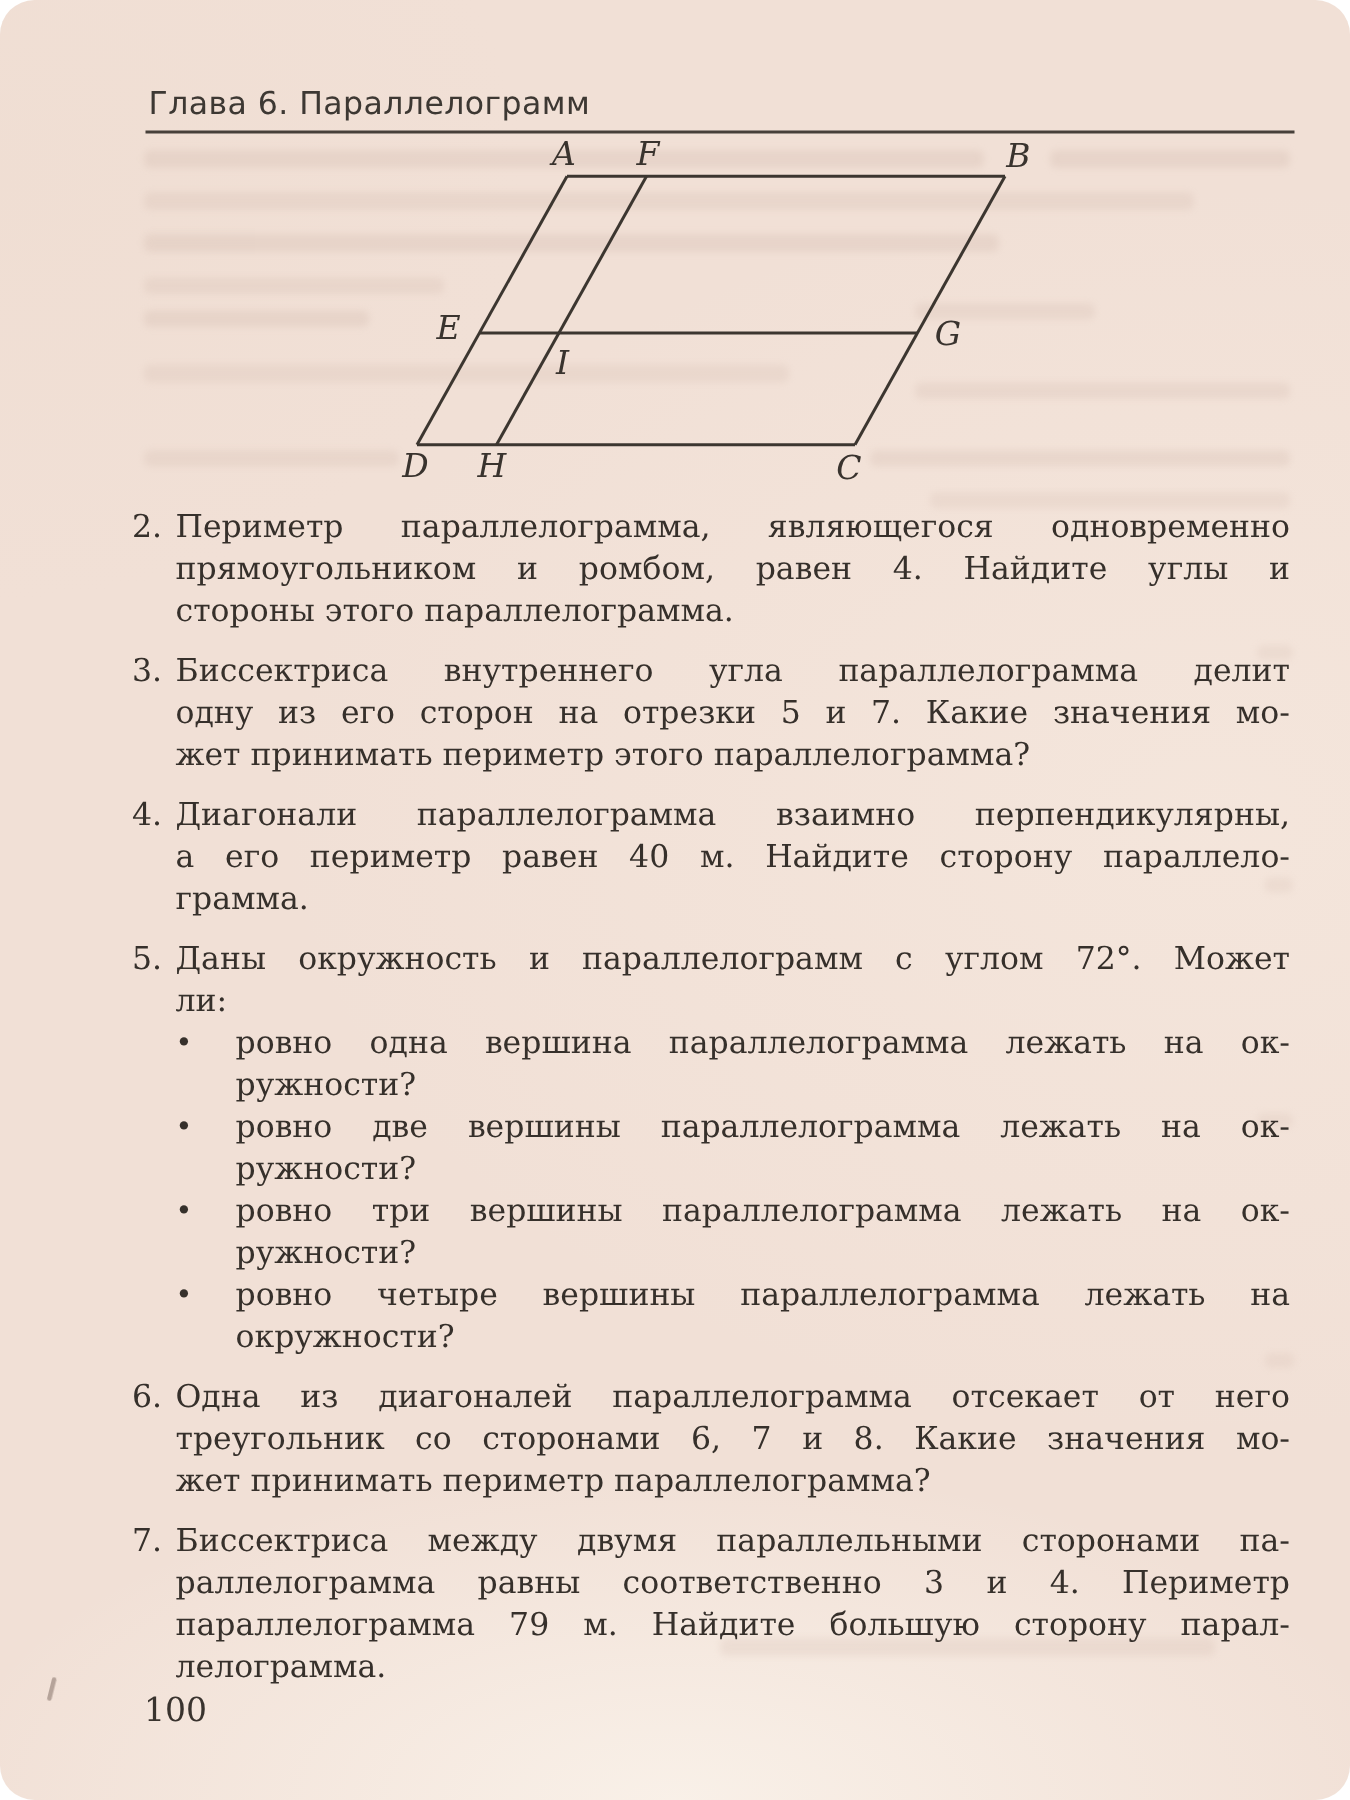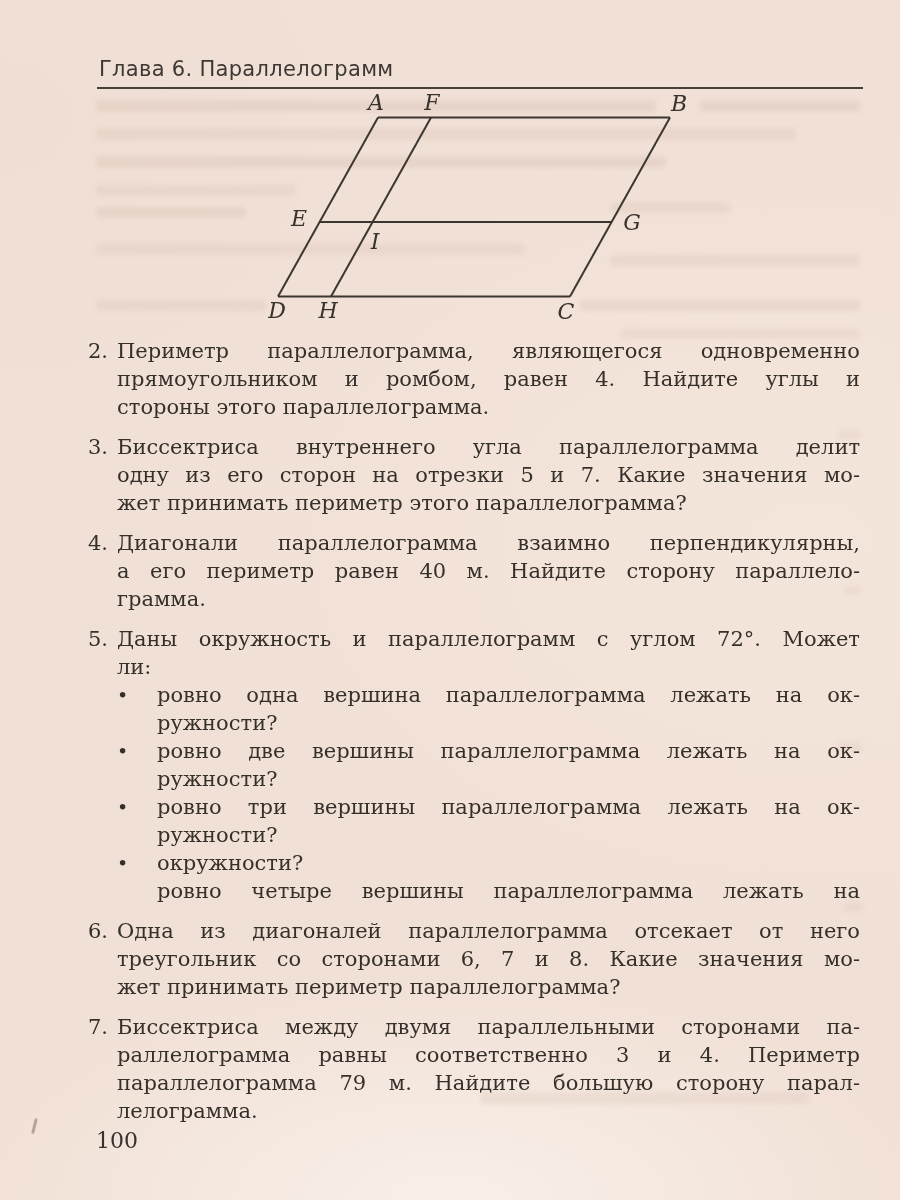--- a/index.html
+++ b/index.html
@@ -6,20 +6,21 @@
   body{width:900px;height:1200px;overflow:hidden;}
   .page{
     position:relative;width:900px;height:1200px;overflow:hidden;
     background:
       radial-gradient(ellipse 700px 320px at 50% 100%, rgba(250,243,235,.85), rgba(250,243,235,0) 70%),
       radial-gradient(ellipse 900px 600px at 90% 45%, rgba(246,233,223,.6), rgba(246,233,223,0) 70%),
       radial-gradient(ellipse 500px 400px at 0% 10%, rgba(238,220,208,.5), rgba(238,220,208,0) 70%),
       #f1e0d6;
     font-family:"DejaVu Serif","Liberation Serif",serif;
     color:#36302b;
+    border-radius:23px;
   }
   .chapter-header{
     position:absolute;left:99px;top:57px;
     font-family:"DejaVu Sans","Liberation Sans",sans-serif;
     font-size:21px;letter-spacing:.3px;color:#3d3833;
   }
   .header-rule{position:absolute;left:97px;top:87px;width:766px;height:2px;background:#47403a;}
   #figure{position:absolute;left:0;top:0;pointer-events:none;}
   .flabel{
     font-family:"DejaVu Serif","Liberation Serif",serif;
@@ -138,22 +139,22 @@
           <div class="bullet">
             <div class="bdot">•</div>
             <div class="blines">
               <div class="line">ровно три вершины параллелограмма лежать на ок-</div>
               <div class="line last">ружности?</div>
             </div>
           </div>
           <div class="bullet">
             <div class="bdot">•</div>
             <div class="blines">
+              <div class="line">ровно четыре вершины параллелограмма лежать на</div>
               <div class="line last">окружности?</div>
-              <div class="line">ровно четыре вершины параллелограмма лежать на</div>
             </div>
           </div>
         </div>
       </div>
       <div class="problem">
         <div class="pnum">6.</div>
         <div class="ptext">
           <div class="line">Одна из диагоналей параллелограмма отсекает от него</div>
           <div class="line">треугольник со сторонами 6, 7 и 8. Какие значения мо-</div>
           <div class="line last">жет принимать периметр параллелограмма?</div>

